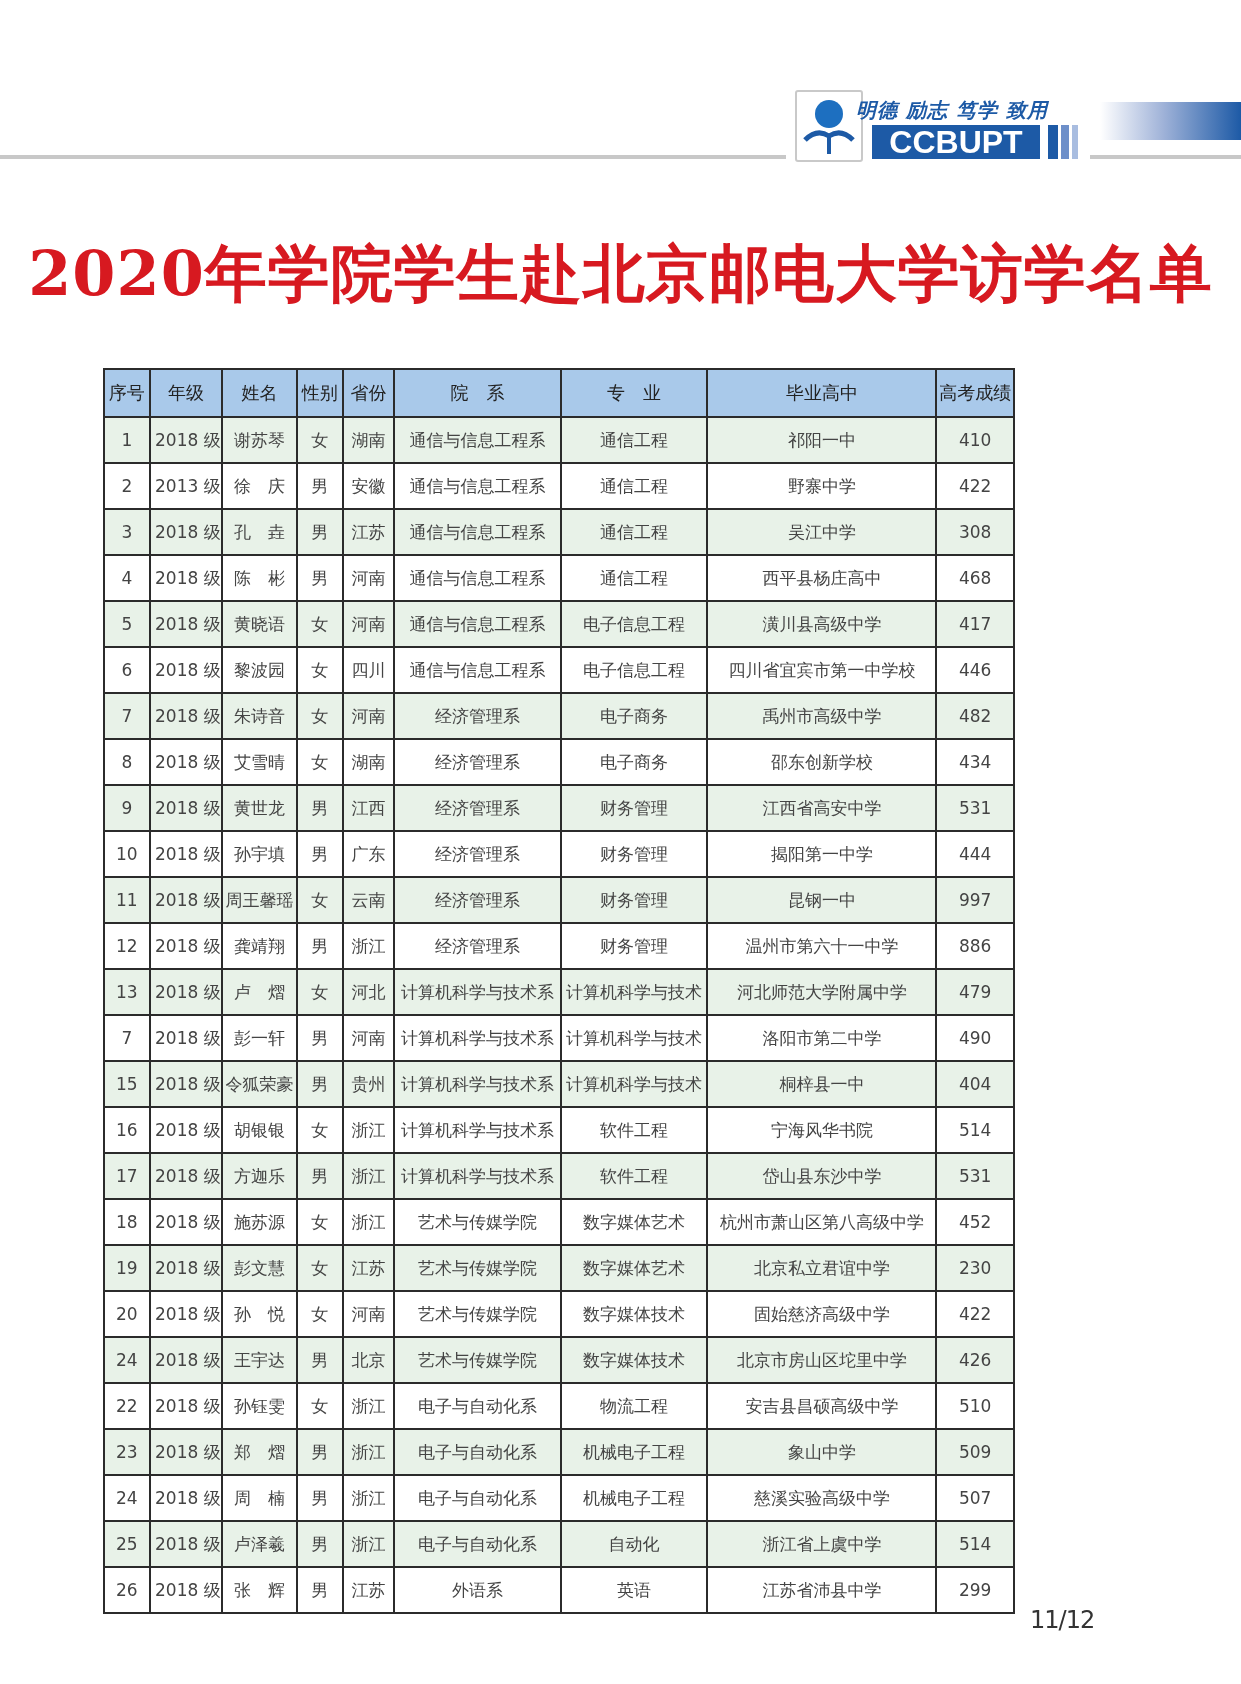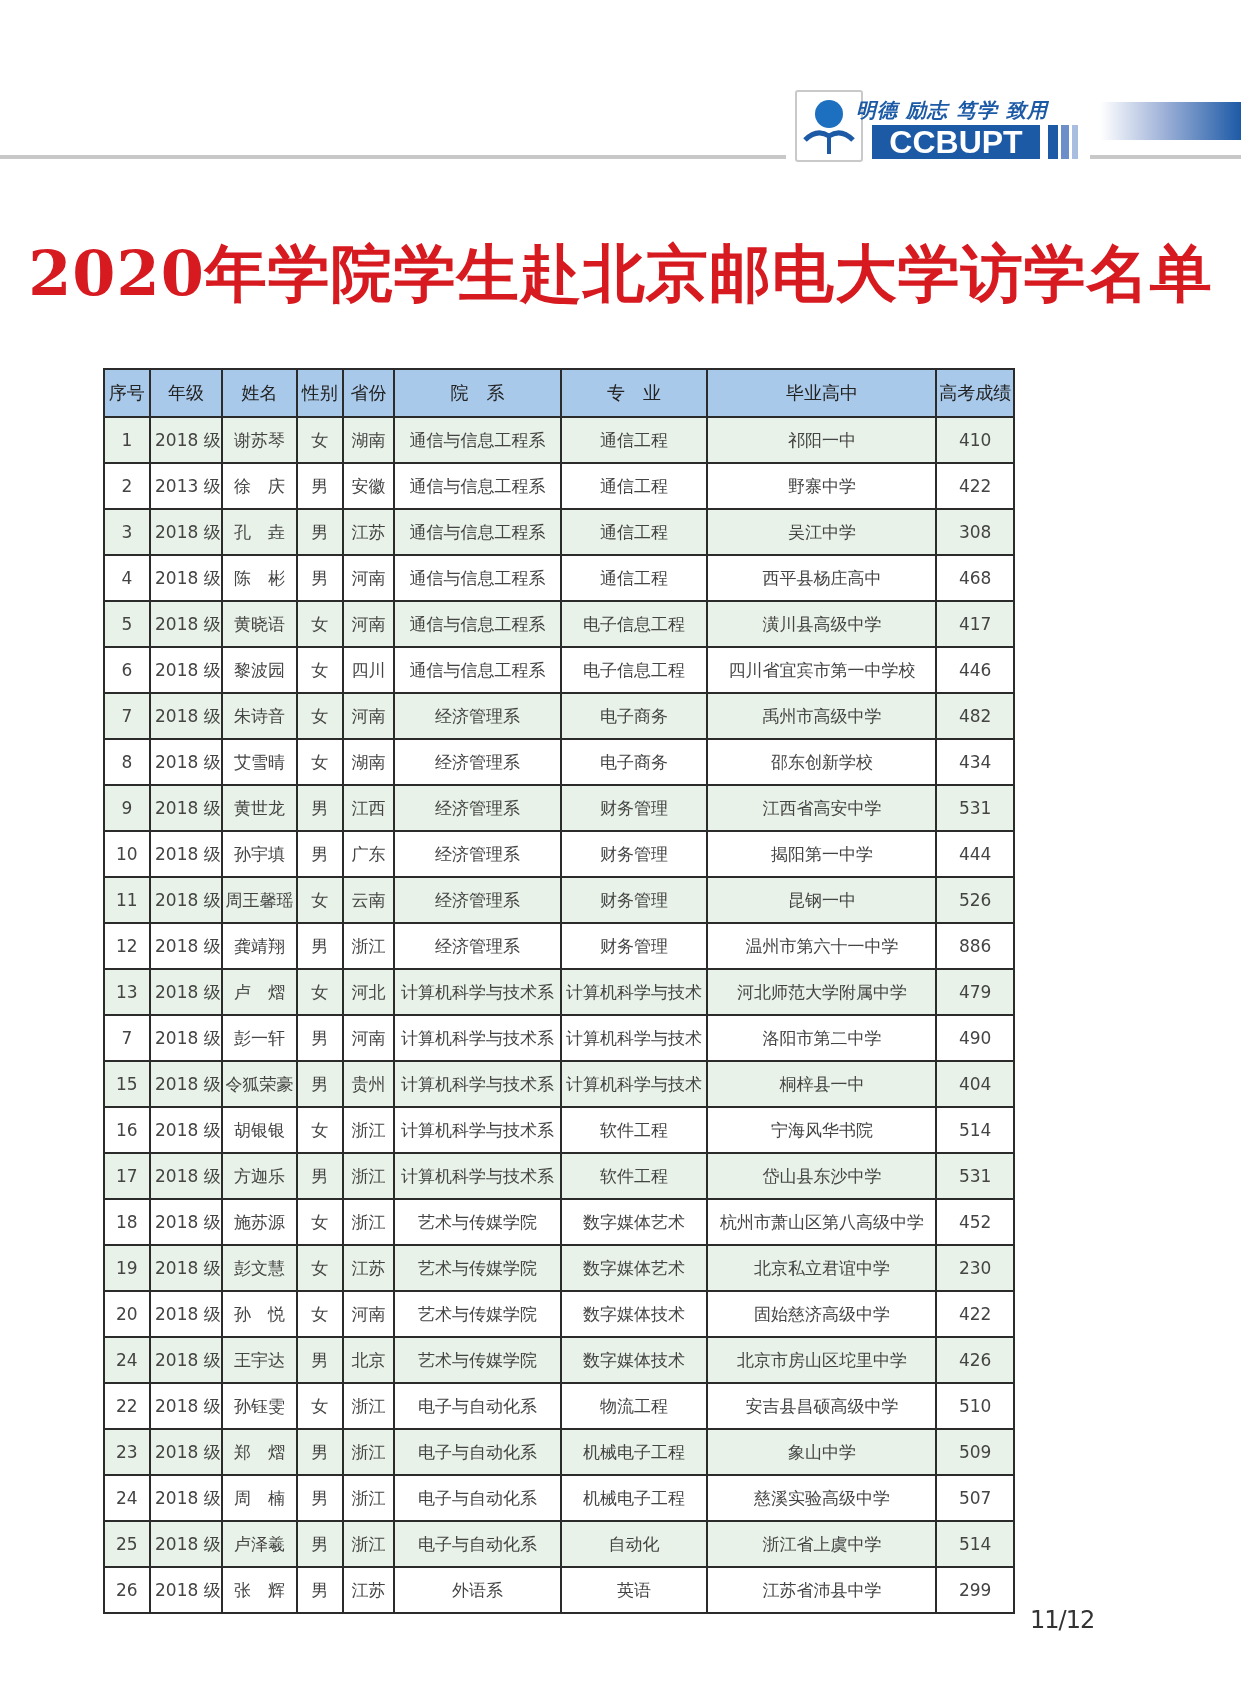--- a/index.html
+++ b/index.html
@@ -216,21 +216,21 @@
       </tr>
       <tr class="odd">
         <td>11</td>
         <td class="grade">2018 级</td>
         <td>周王馨瑶</td>
         <td>女</td>
         <td>云南</td>
         <td>经济管理系</td>
         <td>财务管理</td>
         <td>昆钢一中</td>
-        <td>526</td>
+        <td>997</td>
       </tr>
       <tr class="even">
         <td>12</td>
         <td class="grade">2018 级</td>
         <td>龚靖翔</td>
         <td>男</td>
         <td>浙江</td>
         <td>经济管理系</td>
         <td>财务管理</td>
         <td>温州市第六十一中学</td>

